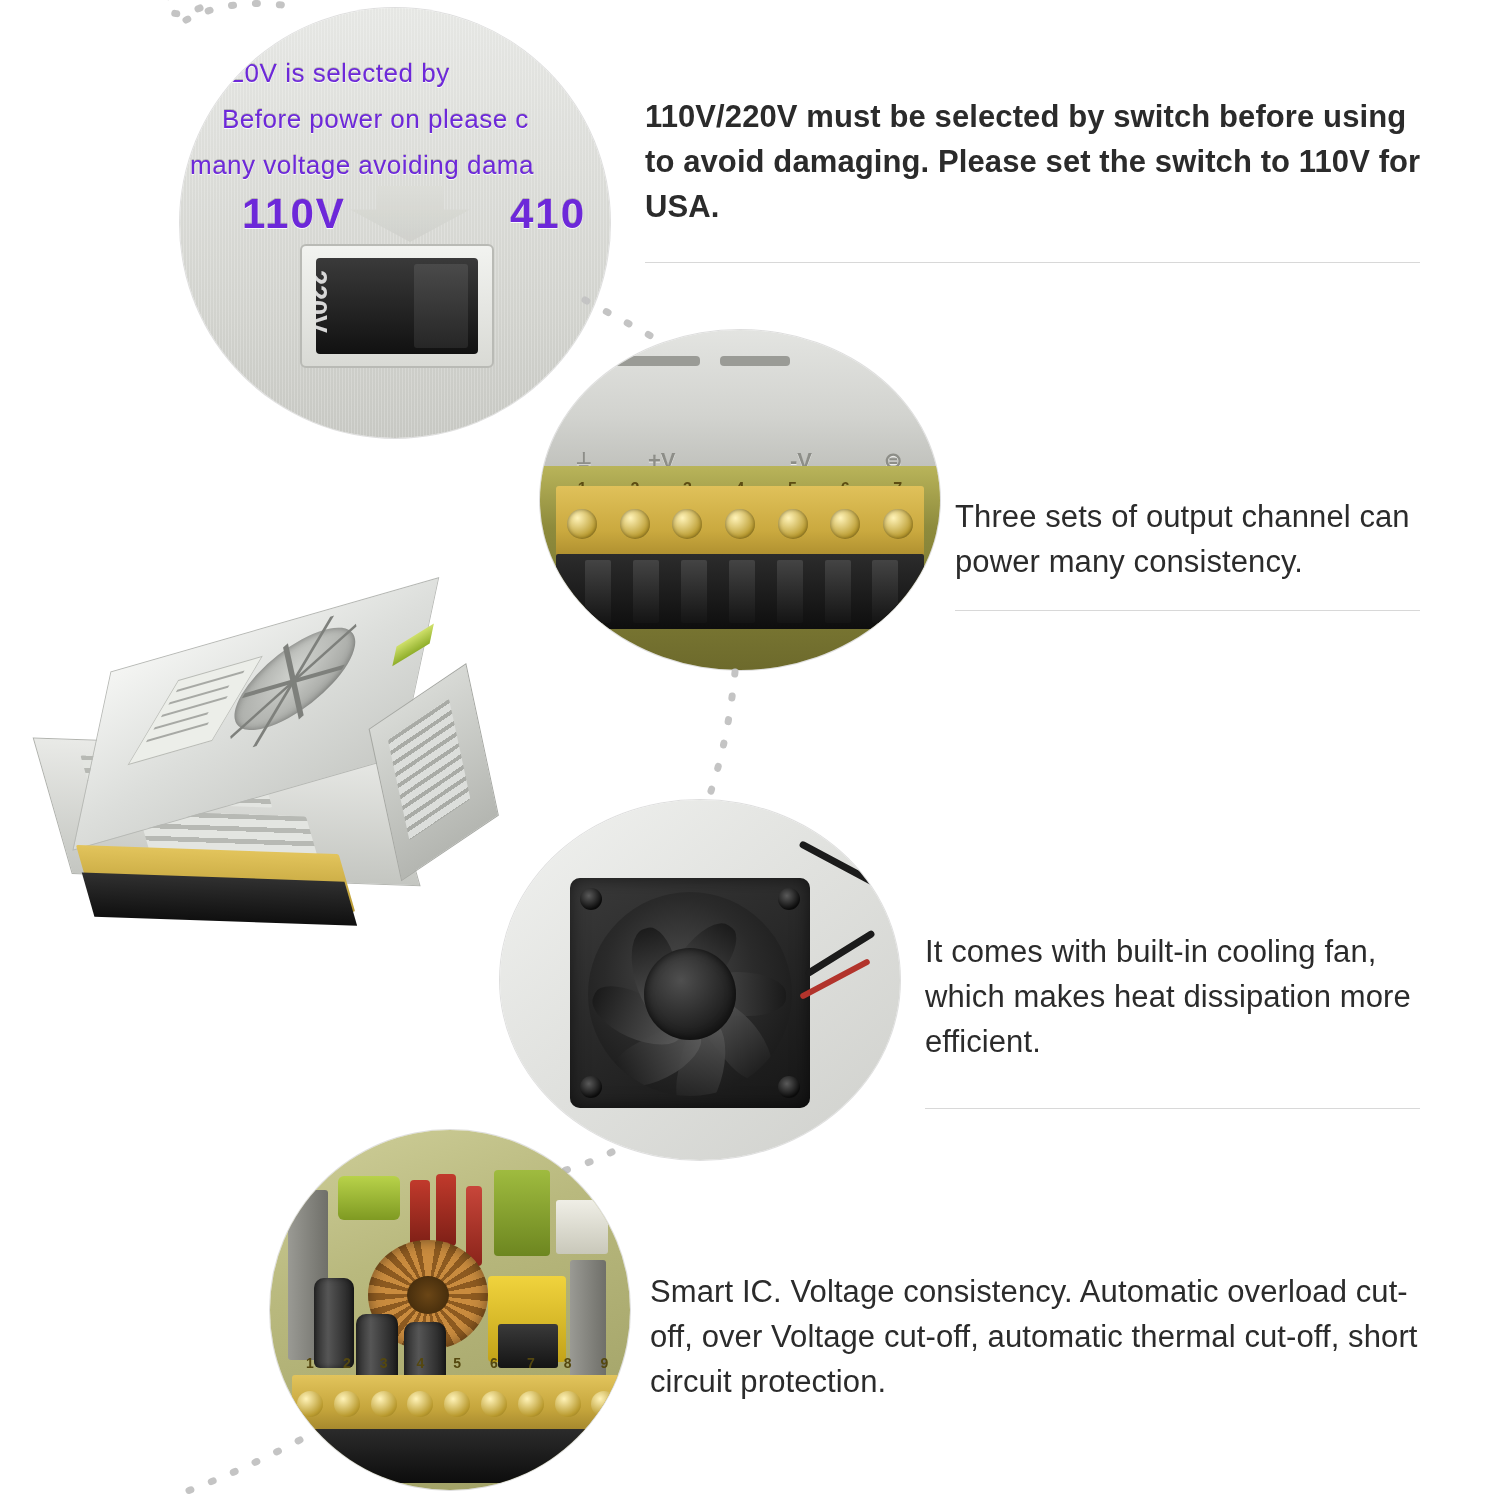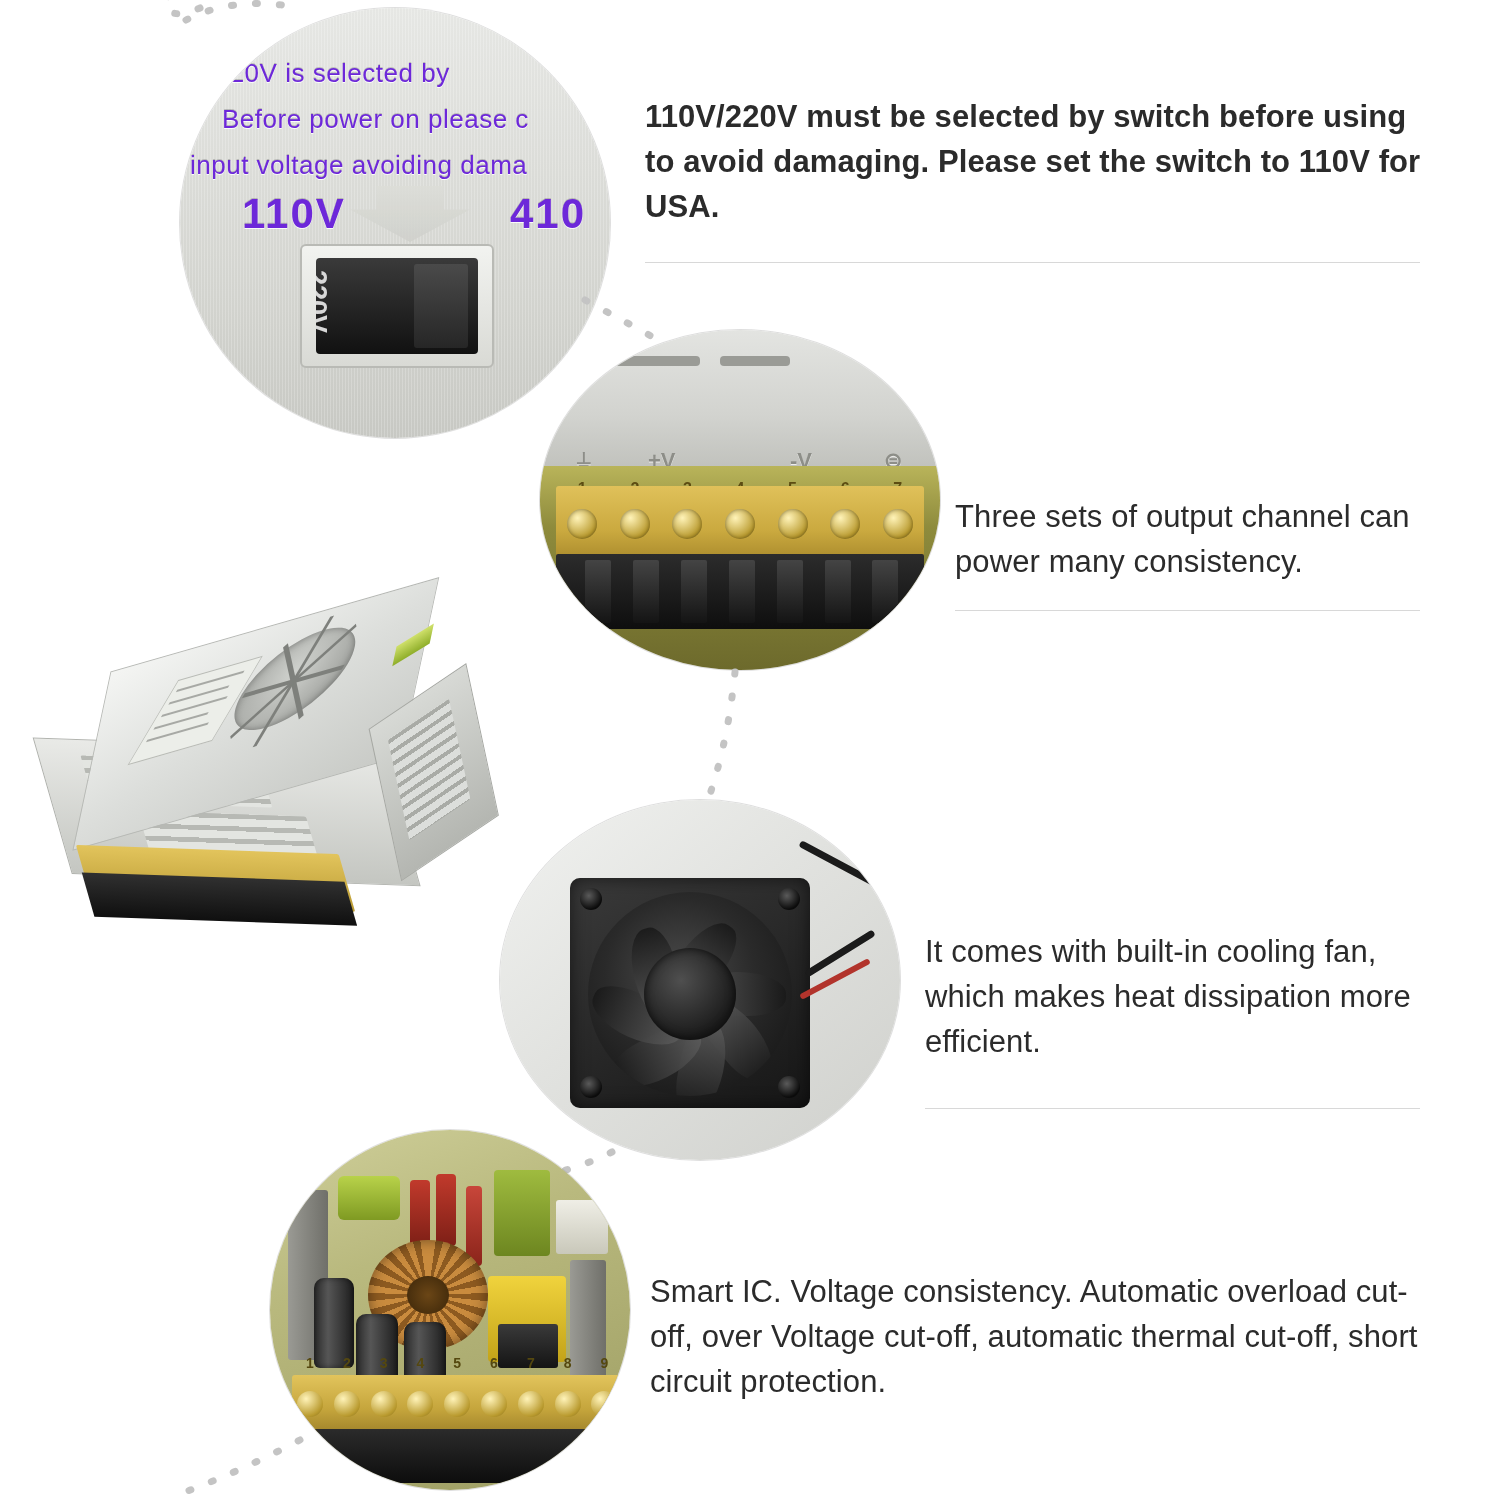--- a/index.html
+++ b/index.html
@@ -358,21 +358,21 @@
 </head>
 <body>
 
 <div id="canvas">
 
   <div class="circle" id="circle-voltage">
     <div class="inner">
       <div class="plate"></div>
       <div class="engrave" id="eng-l1">0/220V is selected by</div>
       <div class="engrave" id="eng-l2">Before power on please c</div>
-      <div class="engrave" id="eng-l3">input voltage avoiding dama</div>
+      <div class="engrave" id="eng-l3">many voltage avoiding dama</div>
       <div class="arrow-eng"></div>
       <div class="engrave" id="eng-110">110V</div>
       <div class="engrave" id="eng-220">410</div>
       <div class="switch-body">
         <div class="switch-rocker">
           <div class="tab"></div>
           <div class="switch-label">220V</div>
         </div>
       </div>
     </div>

